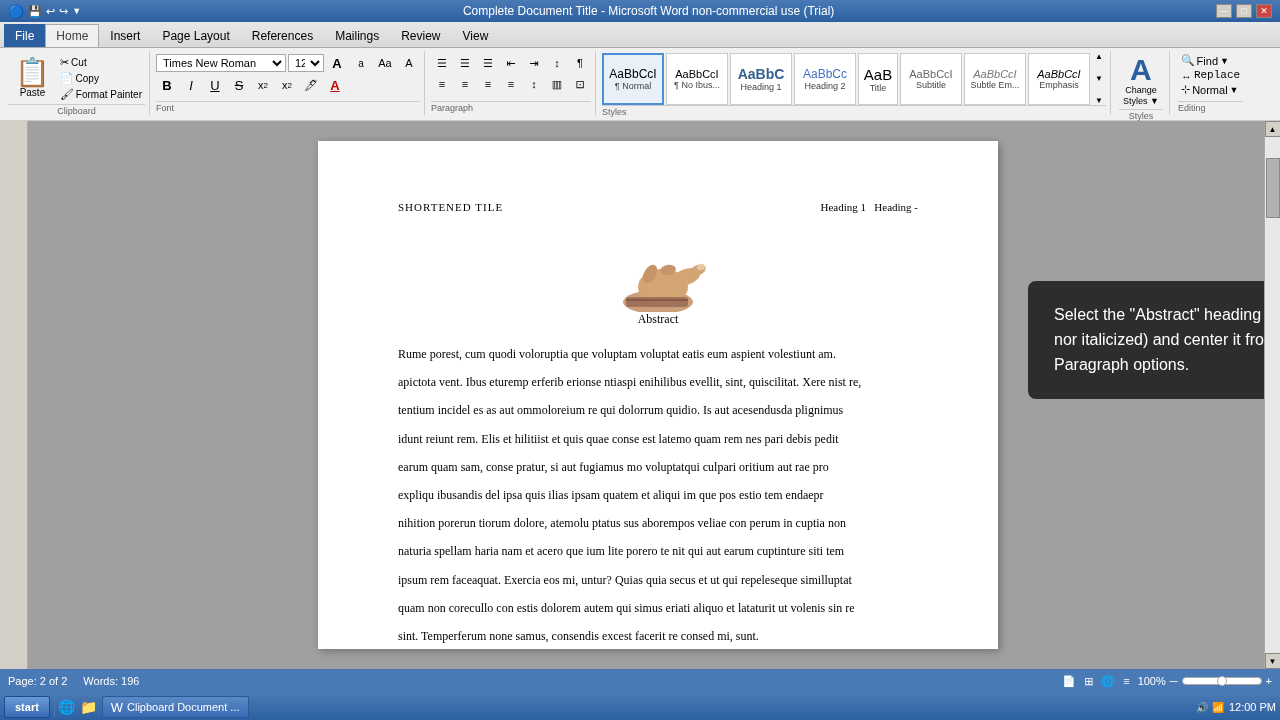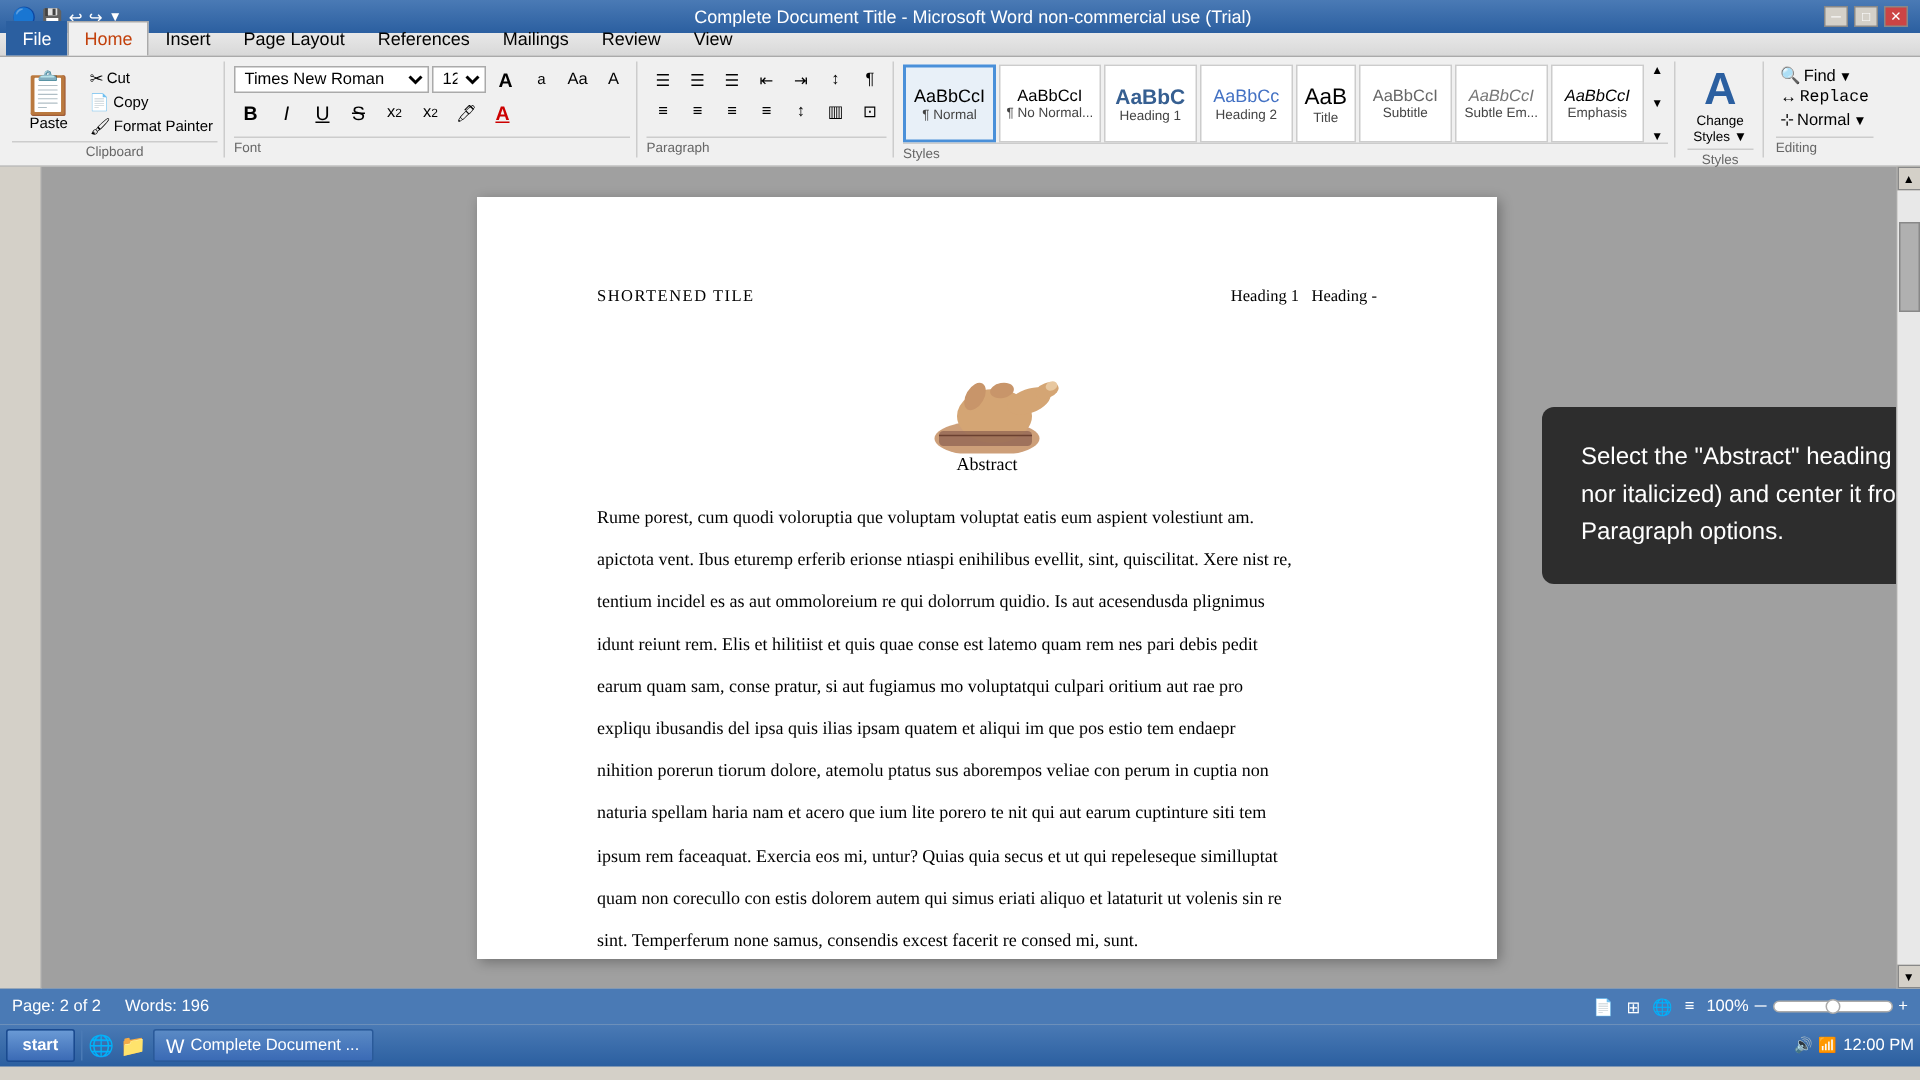--- a/index.html
+++ b/index.html
@@ -14,23 +14,23 @@
       justify-content: space-between;
       padding: 0 8px;
       color: white;
     }
     .title-bar-title { flex: 1; text-align: center; font-size: 12px; }
     .title-bar-controls { display: flex; gap: 4px; }
     .title-bar-btn { width: 16px; height: 14px; background: #d4d0c8; border: 1px solid #888; font-size: 9px; display: flex; align-items: center; justify-content: center; cursor: pointer; }
 
     
     .ribbon { background: #f0f0f0; border-bottom: 1px solid #ccc; }
-    .ribbon-tabs { background: linear-gradient(to bottom, #e8e8e8, #d8d8d8); display: flex; align-items: flex-end; padding-left: 4px; height: 16px; border-bottom: 1px solid #aaa; }
+    .ribbon-tabs { background: linear-gradient(to bottom, #e8e8e8, #d8d8d8); display: flex; align-items: flex-end; padding-left: 4px; height: 26px; border-bottom: 1px solid #aaa; }
     .ribbon-tab { padding: 4px 10px; font-size: 12px; cursor: pointer; border: 1px solid transparent; border-bottom: none; }
-    .ribbon-tab.active { background: #f0f0f0; border-color: #aaa; border-bottom-color: #f0f0f0; color: #c2410c; }
+    .ribbon-tab.active { background: #f0f0f0; border-color: #aaa; border-bottom-color: #f0f0f0; color: #404040; }
     .ribbon-content { padding: 2px 4px 4px; display: flex; align-items: flex-start; gap: 2px; }
 
     .btn-icon { width: 22px; height: 20px; background: transparent; border: 1px solid transparent; cursor: pointer; display: flex; align-items: center; justify-content: center; font-size: 11px; border-radius: 2px; }
 
     
     .document-area { display: flex; background: #a0a0a0; height: calc(720px - 22px - 26px - 72px - 24px); overflow: hidden; }
     .page-container { flex: 1; overflow-y: auto; padding: 20px; display: flex; justify-content: center; }
     .page { background: white; width: 680px; min-height: 500px; padding: 60px 80px 40px 80px; box-shadow: 2px 2px 8px rgba(0,0,0,0.3); position: relative; margin-left: 24px; }
 
     
@@ -161,21 +161,21 @@
     <div style="display:flex;flex-direction:column;padding:2px 4px;border-right:1px solid #ccc;height:64px;">
       <div style="display:flex;gap:2px;align-items:stretch;flex:1;">
 
         <div style="display:flex;flex-direction:column;align-items:center;justify-content:center;padding:2px 4px;border:2px solid #4a90d9;background:#e8f0f8;cursor:pointer;min-width:62px;height:52px;">
           <span style="font-size:12px;">AaBbCcI</span>
           <span style="font-size:9px;color:#444;">¶ Normal</span>
         </div>
 
         <div style="display:flex;flex-direction:column;align-items:center;justify-content:center;padding:2px 4px;border:1px solid #ccc;background:white;cursor:pointer;min-width:62px;height:52px;">
           <span style="font-size:11px;">AaBbCcI</span>
-          <span style="font-size:9px;color:#444;">¶ No Normal...</span>
+          <span style="font-size:9px;color:#444;">¶ No Ibus...</span>
         </div>
 
         <div style="display:flex;flex-direction:column;align-items:center;justify-content:center;padding:2px 4px;border:1px solid #ccc;background:white;cursor:pointer;min-width:62px;height:52px;">
           <span style="font-size:14px;color:#365f91;font-weight:bold;">AaBbC</span>
           <span style="font-size:9px;color:#444;">Heading 1</span>
         </div>
 
         <div style="display:flex;flex-direction:column;align-items:center;justify-content:center;padding:2px 4px;border:1px solid #ccc;background:white;cursor:pointer;min-width:62px;height:52px;">
           <span style="font-size:12px;color:#4472c4;">AaBbCc</span>
           <span style="font-size:9px;color:#444;">Heading 2</span>
@@ -329,20 +329,20 @@
   </div>
 </div>
 
 <div class="taskbar">
   <button class="start-btn">start</button>
   <div style="width:1px;height:20px;background:#4a7ab5;"></div>
   <span style="cursor:pointer;font-size:14px;color:white;">🌐</span>
   <span style="cursor:pointer;font-size:14px;color:white;">📁</span>
   <div class="taskbar-item">
     <span style="font-size:13px;">W</span>
-    <span>Complete Document ...</span>
+    <span>Clipboard Document ...</span>
   </div>
   <div class="taskbar-icons">
     <span>🔊</span>
     <span>📶</span>
     <span style="font-size:11px;">12:00 PM</span>
   </div>
 </div>
 
 </body></html>

